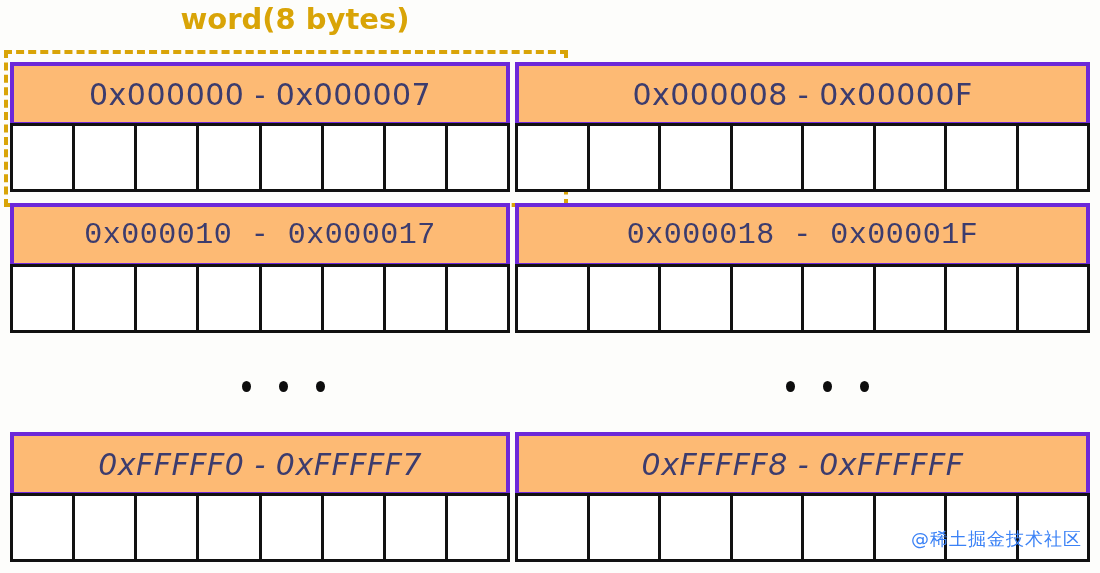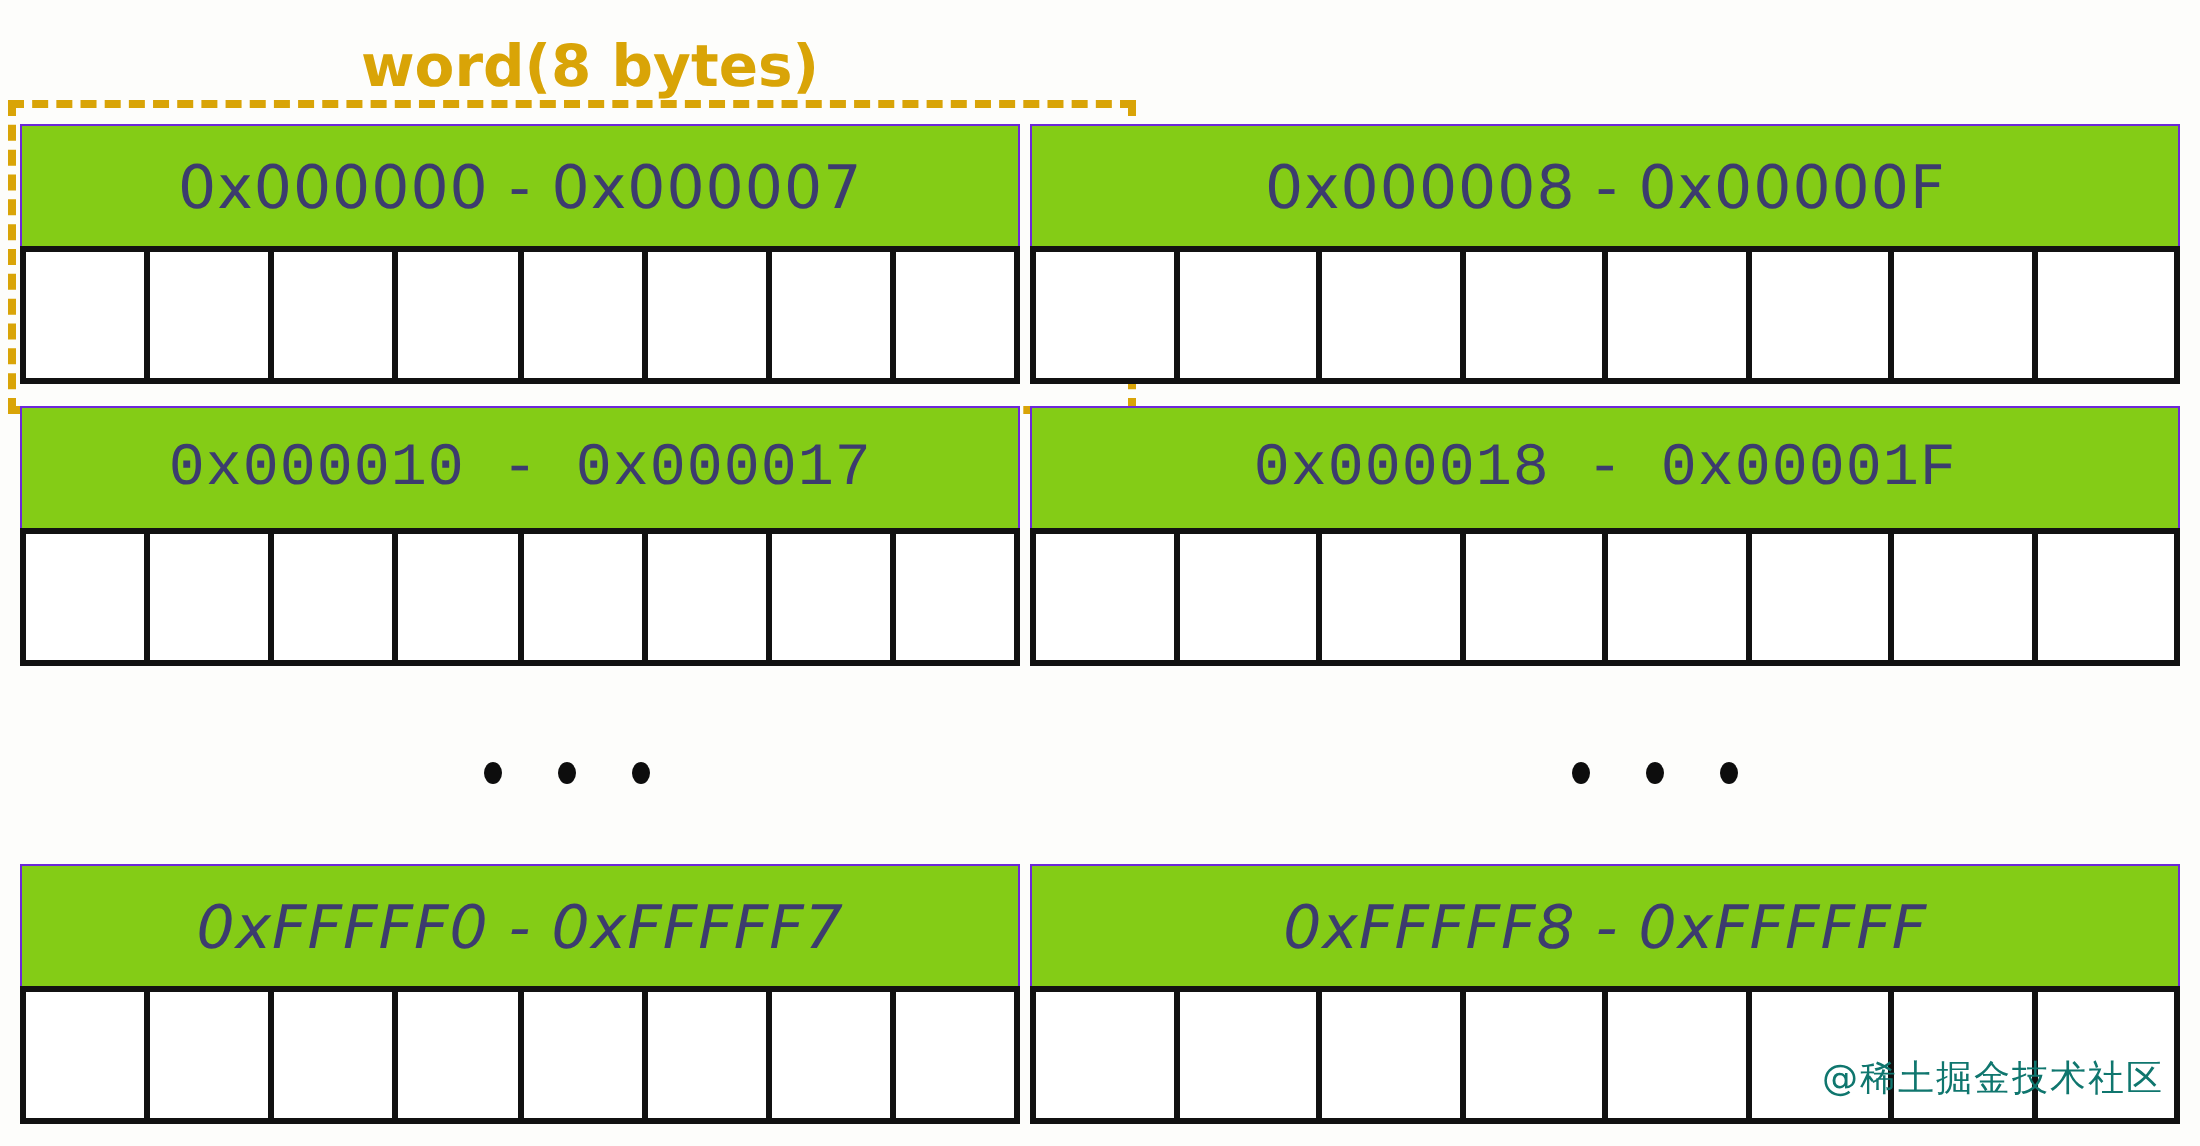--- a/index.html
+++ b/index.html
@@ -15,21 +15,21 @@
     width: 1100px;
     height: 573px;
     background: #fdfdfb;
     overflow: hidden;
   }
 
   
   .word-title {
     position: absolute;
     left: 160px;
-    top: 16px;
+    top: 2px;
     width: 270px;
     text-align: center;
     font-size: 29px;
     font-weight: 700;
     color: #d9a407;
     letter-spacing: 0px;
     white-space: nowrap;
   }
 
   
@@ -58,22 +58,22 @@
   .half {
     display: flex;
     flex-direction: column;
     box-sizing: border-box;
   }
   .half.left  { width: 543px; margin-right: 5px; }
   .half.right { width: 624px; }
 
   .addr-bar {
     height: 64px;
-    background: #84cc16;
-    border: 1px solid #6d28d9;
+    background: #fdba74;
+    border: 4px solid #6d28d9;
     box-sizing: border-box;
     display: flex;
     align-items: center;
     justify-content: center;
     font-size: 30px;
     font-weight: 500;
     color: #3c3c6e;
     letter-spacing: 0.5px;
     white-space: nowrap;
   }
@@ -113,21 +113,21 @@
   }
   #ellipsis-left  { left: 242px; top: 381px; }
   #ellipsis-right { left: 786px; top: 381px; }
 
   
   .watermark {
     position: absolute;
     right: 18px;
     top: 527px;
     font-size: 18px;
-    color: #0f766e;
+    color: #3b82f6;
     letter-spacing: 1px;
     white-space: nowrap;
     font-family: "DejaVu Sans", "Liberation Sans", sans-serif;
   }
 </style>
 </head>
 <body>
 
 <div id="canvas">
 

